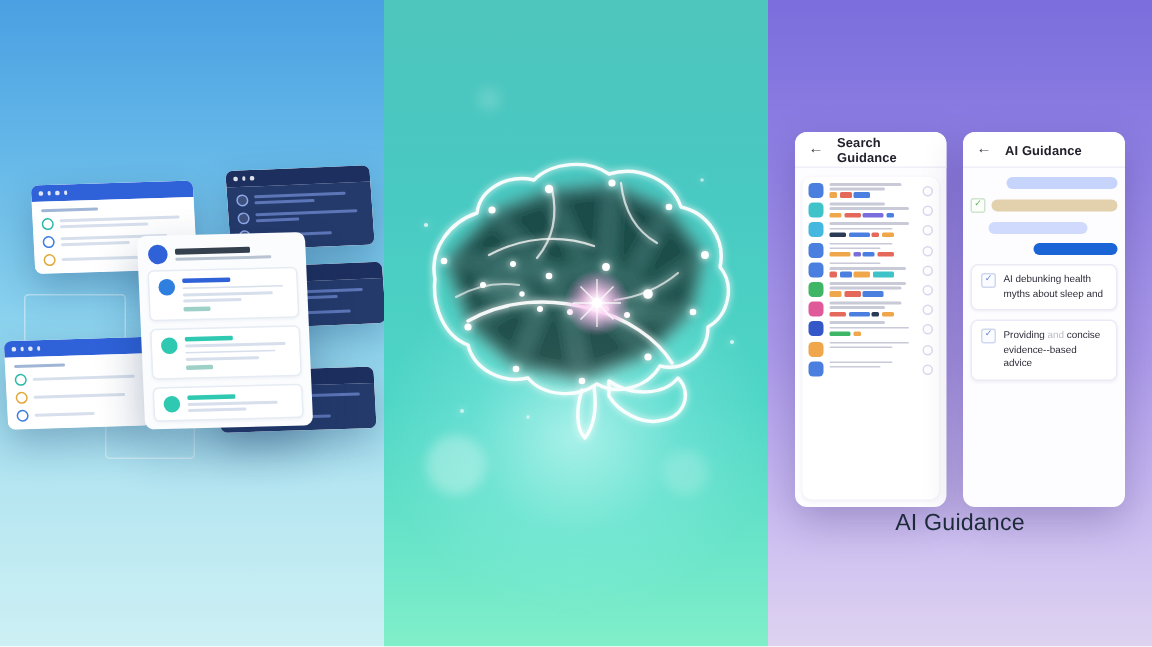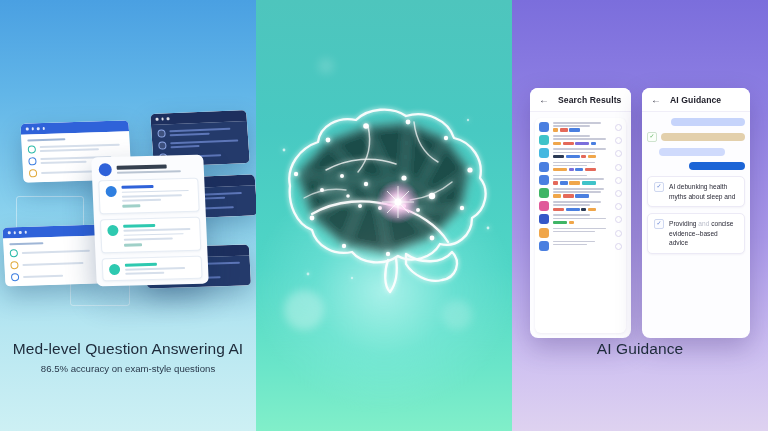--- a/index.html
+++ b/index.html
@@ -306,24 +306,20 @@
       <div class="fitem">
         <span class="fbadge green"></span>
         <span class="lines">
             <i class="ttl" style="background:#2ec9b0"></i>
             <i class="ln s85"></i>
             <i class="ln s55"></i>
           </span>
       </div>
     </div>
 
-    <div class="caption caption-left">
-      <div class="cap-title">Med-level Question Answering AI</div>
-      <div class="cap-sub">86.5% accuracy on exam-style questions</div>
-    </div>
   </div>
 
   <div class="panel panel-mid">
     <div class="glowbg"></div>
 
     <div class="bokeh" style="left:28px;top:290px;width:40px;height:40px;"></div>
     <div class="bokeh" style="left:186px;top:300px;width:30px;height:30px;opacity:.6"></div>
     <div class="bokeh" style="left:62px;top:58px;width:16px;height:16px;opacity:.5"></div>
 
     <div class="brainwrap">
@@ -418,21 +414,21 @@
         </g>
       </svg>
     </div>
   </div>
 
   <div class="panel panel-right">
 
     <div class="phone ph-left">
       <div class="ph-head">
         <span class="ph-back">←</span>
-        <span class="ph-title">Search Results</span>
+        <span class="ph-title">Search Guidance</span>
       </div>
       <div class="ph-body">
         <div class="list-card" id="search-list">
             <div class="lrow">
               <span class="ico" style="background: rgb(74, 127, 224);"></span>
               <span class="lcontent">
                 <i class="tline" style="width: 82%;"></i>
                 <i class="tline" style="width: 64%;"></i>
                 <span class="chips">
                   <i class="chip" style="background: rgb(240, 166, 74); width: 5px;"></i>

